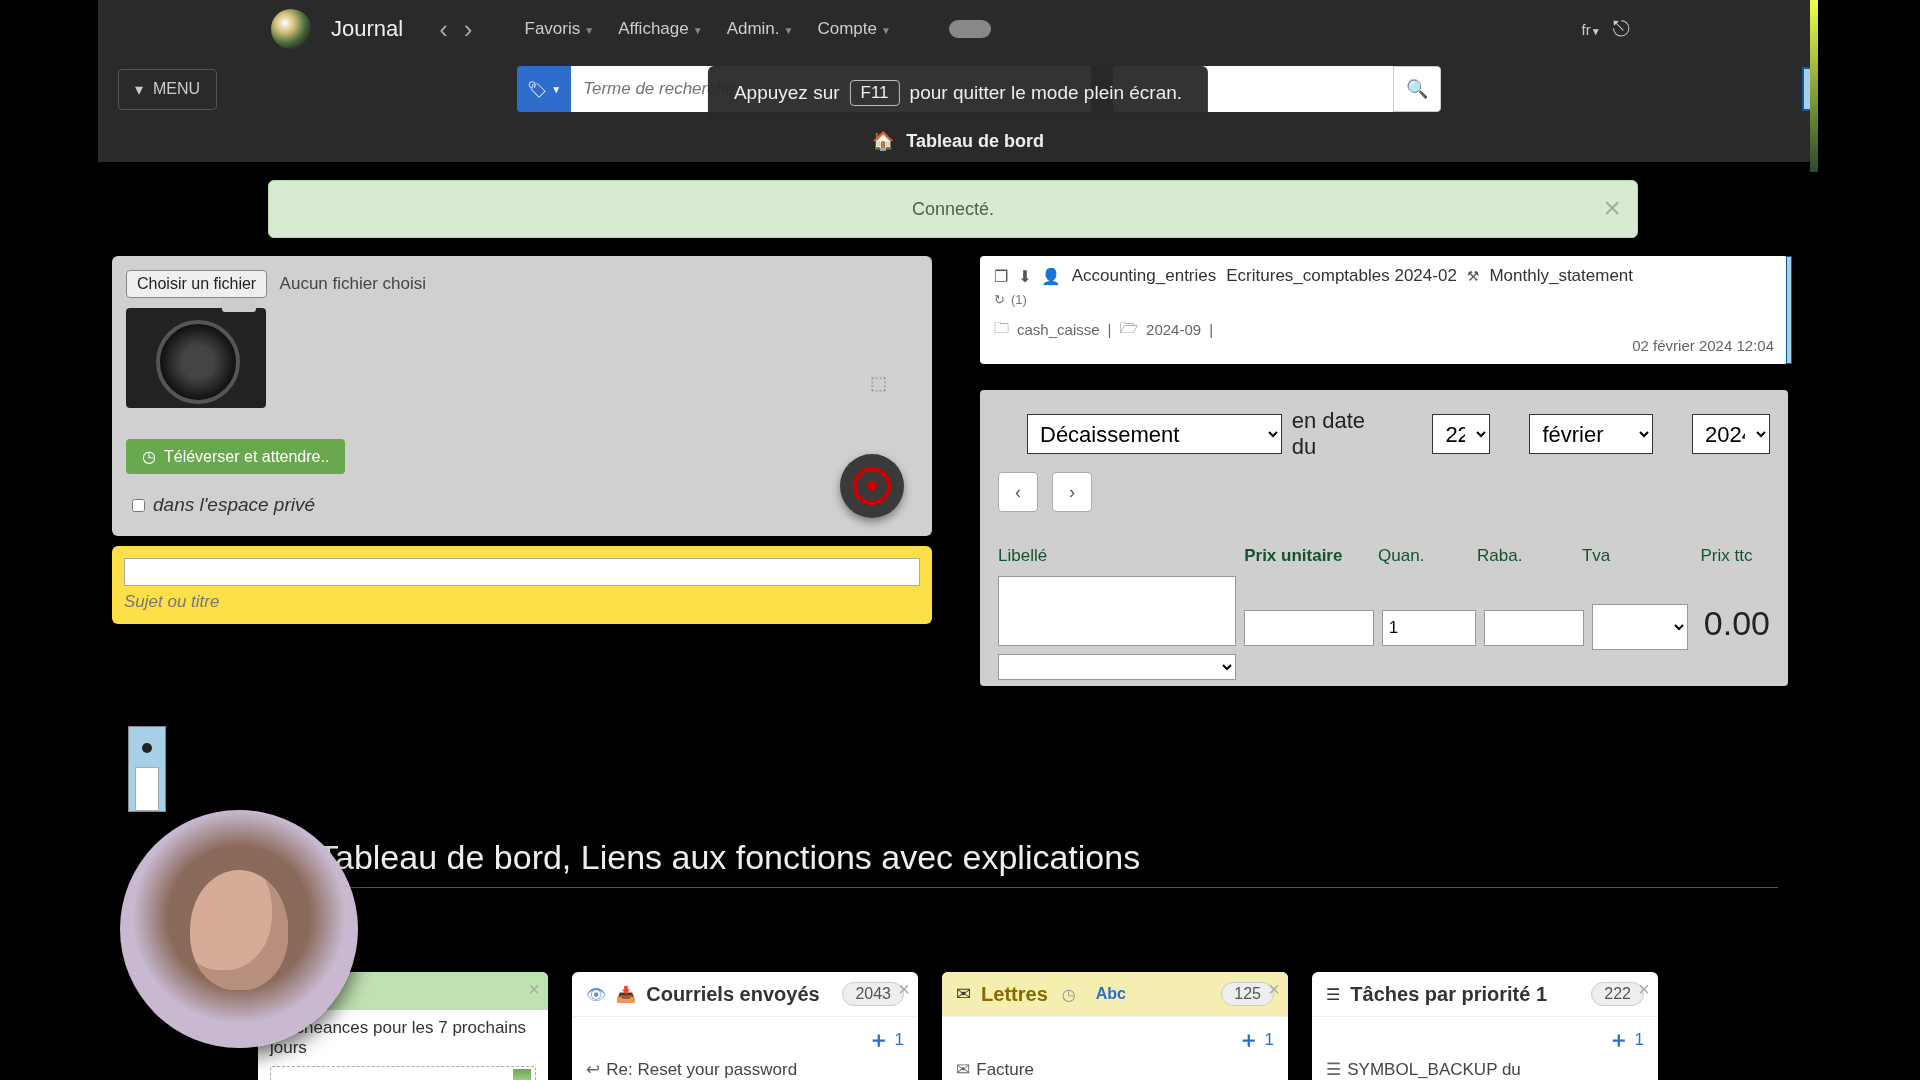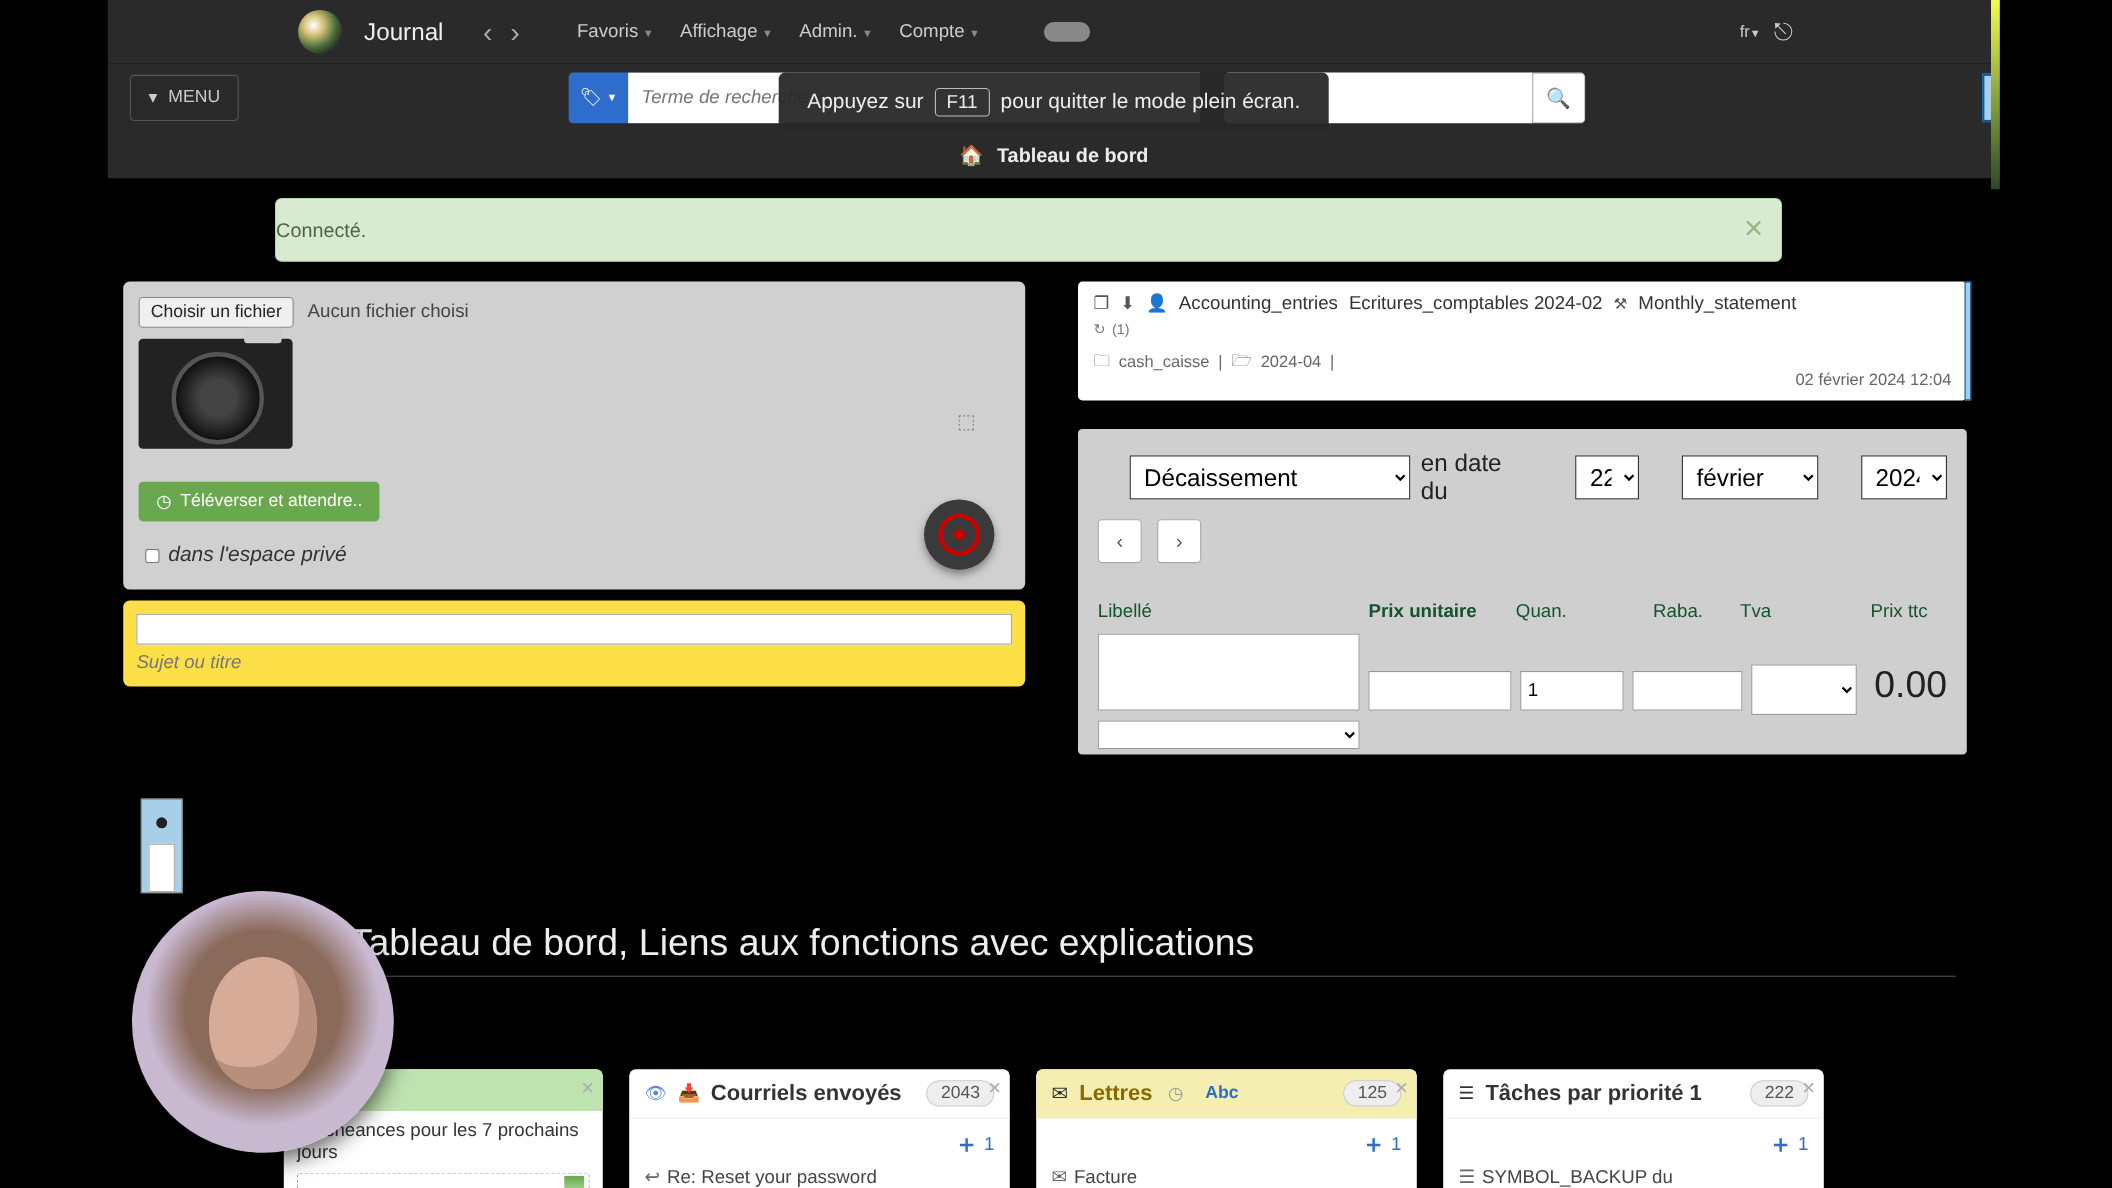--- a/index.html
+++ b/index.html
@@ -76,23 +76,23 @@
   .breadtext { color:#eee; font-size:18px; font-weight:600;}
   
   .fs-toast {
     position:absolute; top:66px; left:50%; transform:translateX(-50%);
     background:rgba(40,40,40,0.95); padding:14px 26px; border-radius:6px;
     color:#eee; font-size:19px; display:flex; align-items:center; gap:10px; z-index:100;
   }
   .keycap { border:1px solid #bbb; padding:2px 10px; border-radius:4px; font-size:17px;}
   
   .alert {
-    position:absolute; left:152px; top:180px; width:1370px; height:58px;
+    position:absolute; left:170px; top:180px; width:1370px; height:58px;
     background:#d9ead3; border:1px solid #b6d7a8; border-radius:6px;
-    display:flex; align-items:center; justify-content:flex-start; color:#4a6741; font-size:18px;
+    display:flex; align-items:center; justify-content:center; color:#4a6741; font-size:18px;
   }
   .alert .close { position:absolute; right:16px; top:10px; color:#9fb387; font-size:30px; cursor:pointer; font-weight:300;}
   
   .photonote { position:absolute; left:14px; top:256px; width:820px;}
   .photonote h2 { color:#fff; text-align:center; font-size:34px; font-weight:700; margin-bottom:14px;}
   .photobox {
     background:#d0d0d0; border-radius:6px; padding:14px; height:280px; position:relative;
   }
   .filebtn {
     background:#efefef; border:1px solid #888; border-radius:4px; padding:4px 10px;
@@ -155,21 +155,21 @@
   .sel.yr { width:78px;}
   .enlbl { font-size:22px; color:#222;}
   .pager { display:flex; gap:14px; margin-left:auto; margin-right:10px; margin-bottom:8px;}
   .pgbtn { width:40px; height:40px; background:#fff; border:1px solid #aaa; border-radius:4px;
     display:flex; align-items:center; justify-content:center; color:#555; font-size:18px; cursor:pointer;}
   .tblhead { display:flex; font-size:17px; color:#14532d; margin-top:30px; gap:8px;}
   .th { padding:4px 0;}
   .th.lib { width:246px;}
   .th.pu { width:130px; font-weight:700;}
   .th.qu { width:94px;}
-  .th.rb { width:100px;text-align:center;}
+  .th.rb { width:100px;}
   .th.tv { width:96px;}
   .th.pt { width:90px; text-align:center;}
   .tblrow { display:flex; gap:8px; align-items:flex-start; margin-top:6px;}
   .cell input, .cell select, .cell textarea {
     background:#fff; border:1px solid #999; font-size:17px; padding:4px 6px;
   }
   .cell.lib { width:246px;}
   .cell.lib textarea { width:100%; height:70px; resize:none;}
   .cell.lib select { width:100%; margin-top:4px; height:26px;}
   .cell.pu input { width:130px; height:36px; margin-top:34px;}
@@ -337,21 +337,21 @@
     </div>
     <div class="row2">
       <span>↻</span>
       <span>(1)</span>
     </div>
     <div class="row3">
       <span>🗀</span>
       <span>cash_caisse</span>
       <span>|</span>
       <span>🗁</span>
-      <span>2024-04</span>
+      <span>2024-09</span>
       <span>|</span>
     </div>
     <div class="dateright">02 février 2024 12:04</div>
     <div class="bluestrip"></div>
   </div>
 
   <div class="formcard">
     <div class="formrow1">
       <select class="sel wide">
         <option>Décaissement</option>

